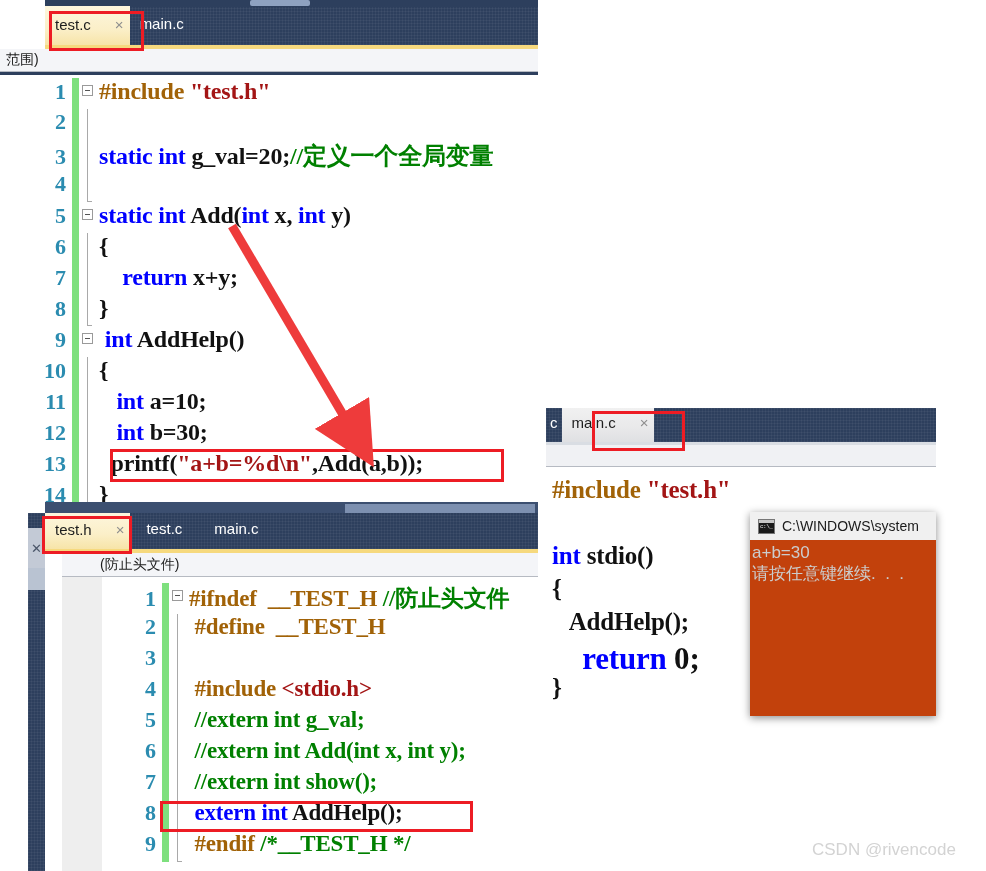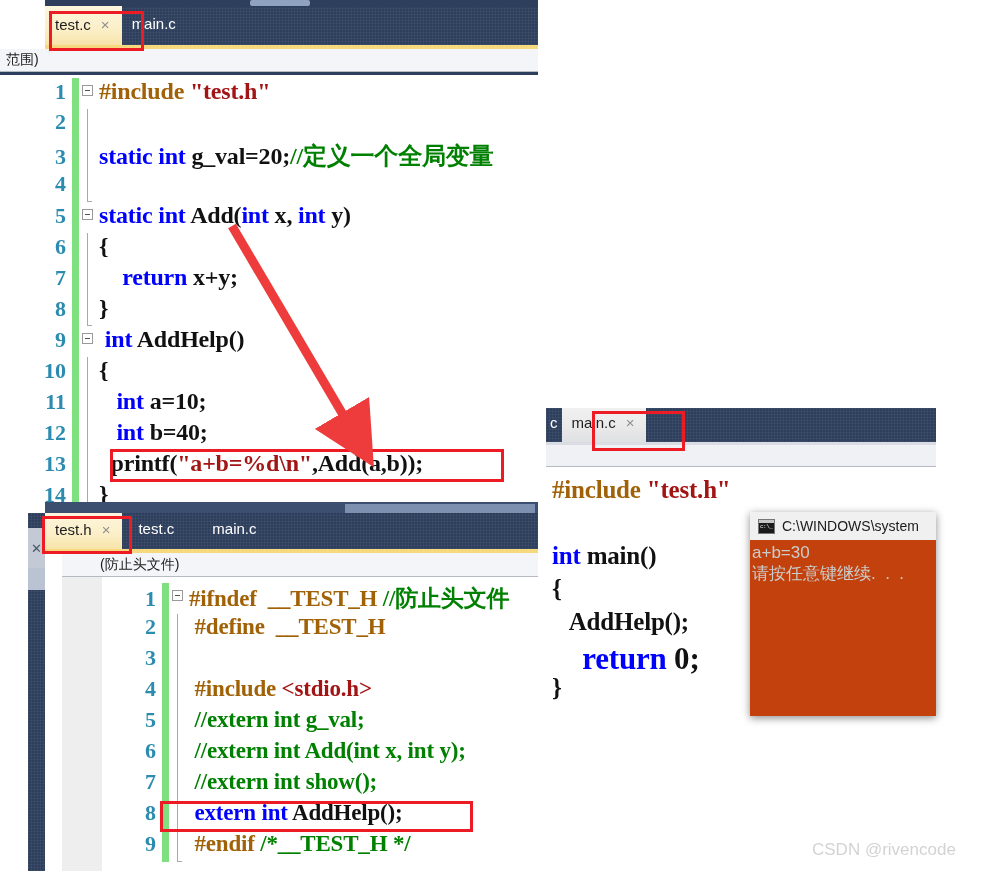--- a/index.html
+++ b/index.html
@@ -22,24 +22,24 @@
     background: #2d3f5d;
     background-image:
       repeating-linear-gradient(0deg, rgba(255,255,255,.045) 0 1px, rgba(0,0,0,0) 1px 3px),
       repeating-linear-gradient(90deg, rgba(255,255,255,.045) 0 1px, rgba(0,0,0,0) 1px 3px);
     display: flex;
     align-items: flex-end;
     position: relative;
   }
   .tab {
     font-size: 15px;
-    padding: 4px 12px 5px 10px;
+    padding: 4px 6px 5px 10px;
     display: flex;
     align-items: center;
-    gap: 10px;
+    gap: 24px;
     line-height: 1.1;
     white-space: nowrap;
   }
   .tab.active-cream {
     background: linear-gradient(180deg, #fdf6de 0%, #fbefc8 60%, #f7e4a8 100%);
     color: #1d1d1d;
   }
   .tab.active-gray {
     background: linear-gradient(180deg, #f2f2f2 0%, #e9e9ea 60%, #dfe0e3 100%);
     color: #1d1d1d;
@@ -267,21 +267,21 @@
         <div class="code-line" style="height: 31px;"><div class="lnum" style="width: 72px;">2</div><div class="changebar"></div><div class="foldcol"><div class="foldline"></div></div><div class="src" style="font-size: 24px;"></div></div>
         <div class="code-line" style="height: 31px;"><div class="lnum" style="width: 72px;">3</div><div class="changebar"></div><div class="foldcol"><div class="foldline"></div></div><div class="src" style="font-size: 24px;"><span class="kw">static int </span><span class="plain">g_val=20;</span><span class="cmt">//定义一个全局变量</span></div></div>
         <div class="code-line" style="height: 31px;"><div class="lnum" style="width: 72px;">4</div><div class="changebar"></div><div class="foldcol"><div class="foldline tail"></div></div><div class="src" style="font-size: 24px;"></div></div>
         <div class="code-line" style="height: 31px;"><div class="lnum" style="width: 72px;">5</div><div class="changebar"></div><div class="foldcol"><div class="foldbox"></div></div><div class="src" style="font-size: 24px;"><span class="kw">static int </span><span class="plain">Add(</span><span class="kw">int </span><span class="plain">x, </span><span class="kw">int </span><span class="plain">y)</span></div></div>
         <div class="code-line" style="height: 31px;"><div class="lnum" style="width: 72px;">6</div><div class="changebar"></div><div class="foldcol"><div class="foldline"></div></div><div class="src" style="font-size: 24px;"><span class="plain">{</span></div></div>
         <div class="code-line" style="height: 31px;"><div class="lnum" style="width: 72px;">7</div><div class="changebar"></div><div class="foldcol"><div class="foldline"></div></div><div class="src" style="font-size: 24px;"><span class="plain">    </span><span class="kw">return </span><span class="plain">x+y;</span></div></div>
         <div class="code-line" style="height: 31px;"><div class="lnum" style="width: 72px;">8</div><div class="changebar"></div><div class="foldcol"><div class="foldline tail"></div></div><div class="src" style="font-size: 24px;"><span class="plain">}</span></div></div>
         <div class="code-line" style="height: 31px;"><div class="lnum" style="width: 72px;">9</div><div class="changebar"></div><div class="foldcol"><div class="foldbox"></div></div><div class="src" style="font-size: 24px;"><span class="plain"> </span><span class="kw">int </span><span class="plain">AddHelp()</span></div></div>
         <div class="code-line" style="height: 31px;"><div class="lnum" style="width: 72px;">10</div><div class="changebar"></div><div class="foldcol"><div class="foldline"></div></div><div class="src" style="font-size: 24px;"><span class="plain">{</span></div></div>
         <div class="code-line" style="height: 31px;"><div class="lnum" style="width: 72px;">11</div><div class="changebar"></div><div class="foldcol"><div class="foldline"></div></div><div class="src" style="font-size: 24px;"><span class="plain">   </span><span class="kw">int </span><span class="plain">a=10;</span></div></div>
-        <div class="code-line" style="height: 31px;"><div class="lnum" style="width: 72px;">12</div><div class="changebar"></div><div class="foldcol"><div class="foldline"></div></div><div class="src" style="font-size: 24px;"><span class="plain">   </span><span class="kw">int </span><span class="plain">b=40;</span></div></div>
+        <div class="code-line" style="height: 31px;"><div class="lnum" style="width: 72px;">12</div><div class="changebar"></div><div class="foldcol"><div class="foldline"></div></div><div class="src" style="font-size: 24px;"><span class="plain">   </span><span class="kw">int </span><span class="plain">b=30;</span></div></div>
         <div class="code-line" style="height: 31px;"><div class="lnum" style="width: 72px;">13</div><div class="changebar"></div><div class="foldcol"><div class="foldline"></div></div><div class="src" style="font-size: 24px;"><span class="plain">  printf(</span><span class="str">"a+b=%d\n"</span><span class="plain">,Add(a,b));</span></div></div>
         <div class="code-line" style="height: 31px;"><div class="lnum" style="width: 72px; padding-left: 7px;">14</div><div class="changebar"></div><div class="foldcol"><div class="foldline tail"></div></div><div class="src" style="font-size: 24px;"><span class="plain">}</span></div></div>
       </div>
   </div>
 
   <div class="hscroll" style="left:45px;top:502px;width:493px;height:14px;">
     <div class="thumb" style="left:300px;width:190px;"></div>
   </div>
 </div>
 
@@ -355,21 +355,21 @@
     </div>
   </div>
   <div class="underline-gray" style="position:absolute;left:0px;top:34px;width:390px;"></div>
 
   <div class="navbar" style="position:absolute;left:0px;top:37px;width:390px;height:22px;background:#f0f1f4;"></div>
 
   <div class="editor" style="position:absolute;left:0px;top:60px;width:390px;height:260px;">
     <div id="code-mainc" style="padding:8px 0 0 6px;">
         <div class="code-line" style="height: 33px;"><div class="src" style="font-size: 25px;"><span class="pre">#include </span><span class="str">"test.h"</span></div></div>
         <div class="code-line" style="height: 33px;"><div class="src" style="font-size: 25px;"></div></div>
-        <div class="code-line" style="height: 33px;"><div class="src" style="font-size: 25px;"><span class="kw">int </span><span class="plain">main()</span></div></div>
+        <div class="code-line" style="height: 33px;"><div class="src" style="font-size: 25px;"><span class="kw">int </span><span class="plain">stdio()</span></div></div>
         <div class="code-line" style="height: 33px;"><div class="src" style="font-size: 25px;"><span class="plain">{</span></div></div>
         <div class="code-line" style="height: 33px;"><div class="src" style="font-size: 25px;"><span class="plain">   AddHelp();</span></div></div>
         <div class="code-line" style="height: 33px;"><div class="src" style="font-size: 31px;"><span class="plain">    </span><span class="kw">return </span><span class="plain">0;</span></div></div>
         <div class="code-line" style="height: 33px;"><div class="src" style="font-size: 25px;"><span class="plain">}</span></div></div>
       </div>
   </div>
 </div>
 
 <div class="redbox" style="left:592px; top:411px; width:93px; height:40px;"></div>
 

